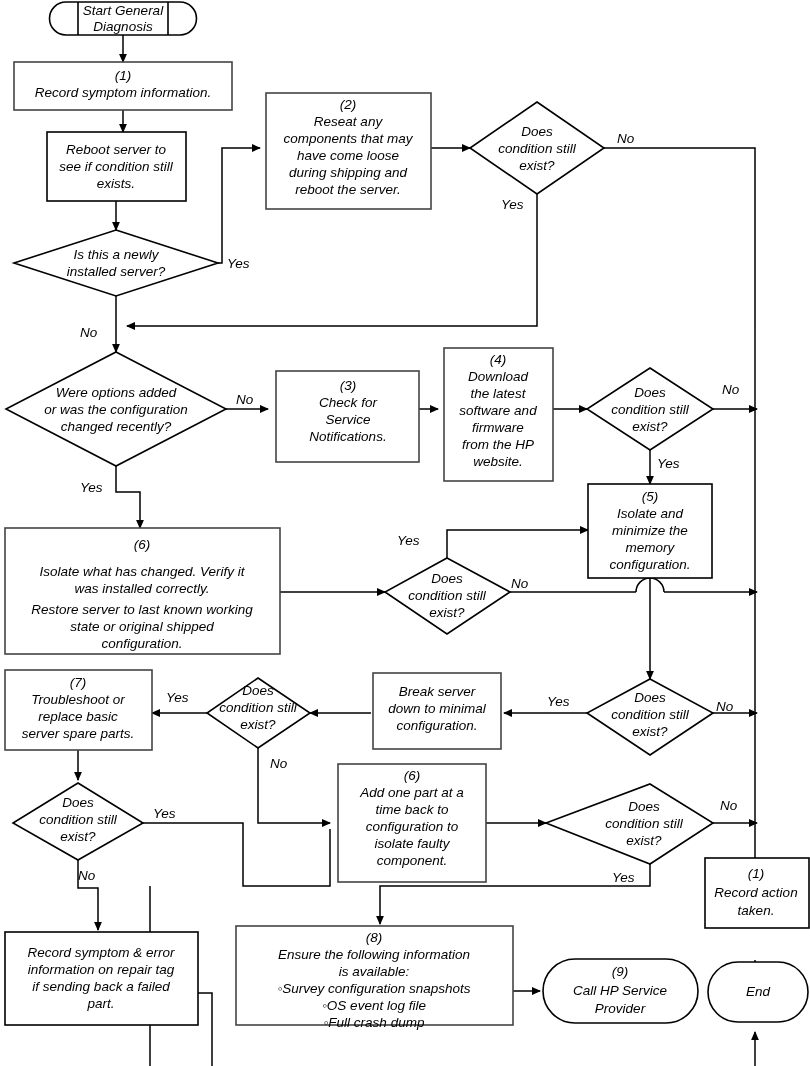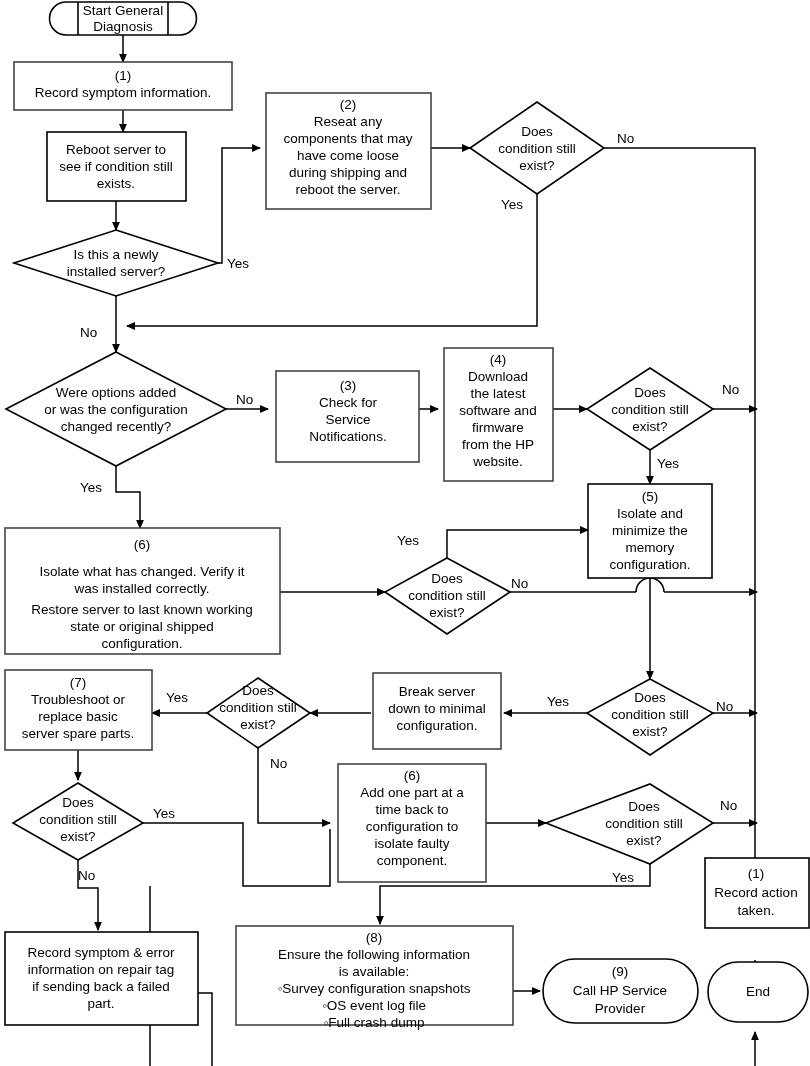--- a/index.html
+++ b/index.html
@@ -1,17 +1,17 @@
 <!DOCTYPE html>
 <html><head>
 <meta charset="utf-8">
 <style>
   html,body{margin:0;padding:0;background:#ffffff;}
   body{font-family:"Liberation Sans", sans-serif;}
-  #page{position:relative;width:810px;height:1066px;background:#fff;overflow:hidden;}
+  #page{position:relative;width:810px;height:1066px;background:#fff;overflow:hidden;font-style:italic;}
   svg{display:block;}
   .node-text{font-family:"Liberation Sans", sans-serif;font-size:13.5px;fill:#000;text-anchor:middle;dominant-baseline:middle;}
   .edge-label{font-family:"Liberation Sans", sans-serif;font-size:13.5px;fill:#000;}
   .shape{fill:#ffffff;stroke:#000000;stroke-width:1.6;}
   .shape-soft{fill:#ffffff;stroke:#444444;stroke-width:1.6;}
   .link{stroke:#000000;stroke-width:1.5;fill:none;}
 </style>
 </head>
 <body>
 

